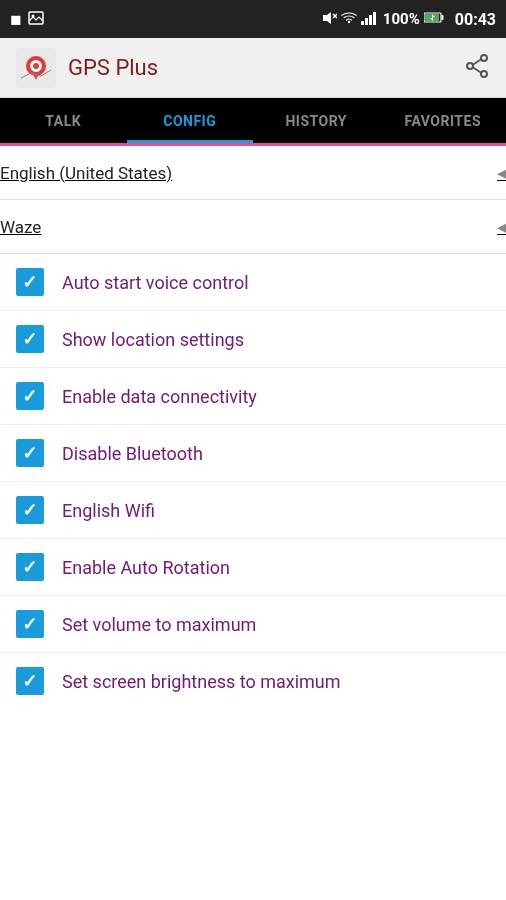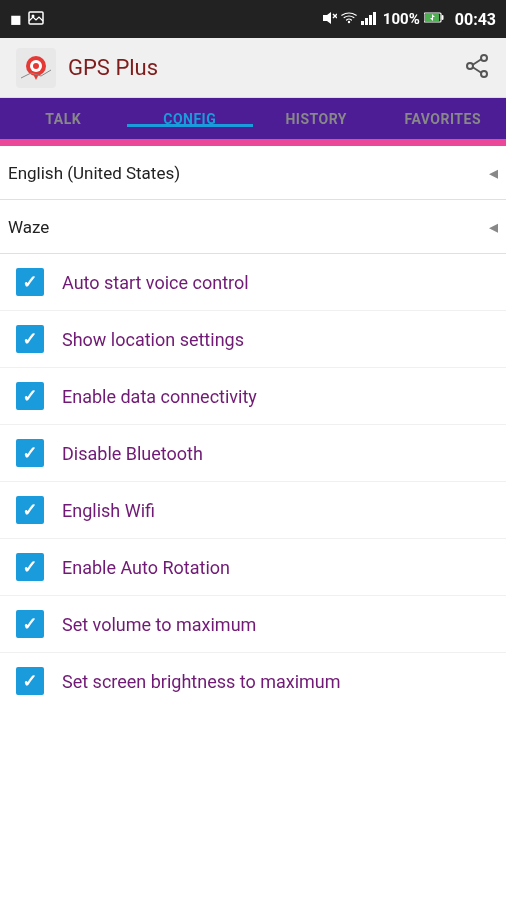--- a/index.html
+++ b/index.html
@@ -65,25 +65,24 @@
       height: 40px;
     }
     .app-title {
       font-size: 22px;
       color: #7f1d1d;
       font-weight: normal;
     }
 
     
     #tab-bar {
-      background: #4c1d95;
+      background: #000000;
       display: flex;
       height: 48px;
-      border-bottom: 7px solid #ec4899;
-      align-items: center;
+      border-bottom: 3px solid #ec4899;
     }
     .tab-item {
       flex: 1;
       display: flex;
       align-items: center;
       justify-content: center;
       font-size: 14px;
       font-weight: bold;
       color: #888;
       cursor: pointer;
@@ -106,23 +105,24 @@
     
     #content {
       background: #fff;
     }
 
     
     .dropdown-row {
       display: flex;
       align-items: center;
       justify-content: space-between;
-      padding: 16px 8px;
+      padding: 16px 0;
       border-bottom: 1px solid #e0e0e0;
       cursor: pointer;
+      text-decoration: underline;
     }
     .dropdown-text {
       font-size: 17px;
       color: #222;
     }
     .dropdown-arrow {
       font-size: 18px;
       color: #888;
     }
 

